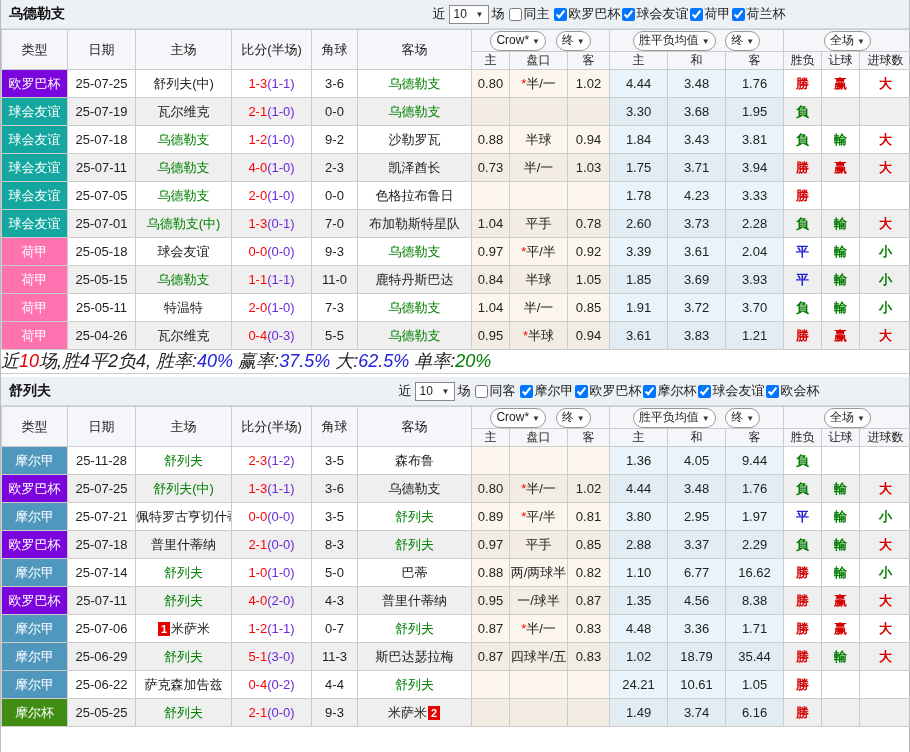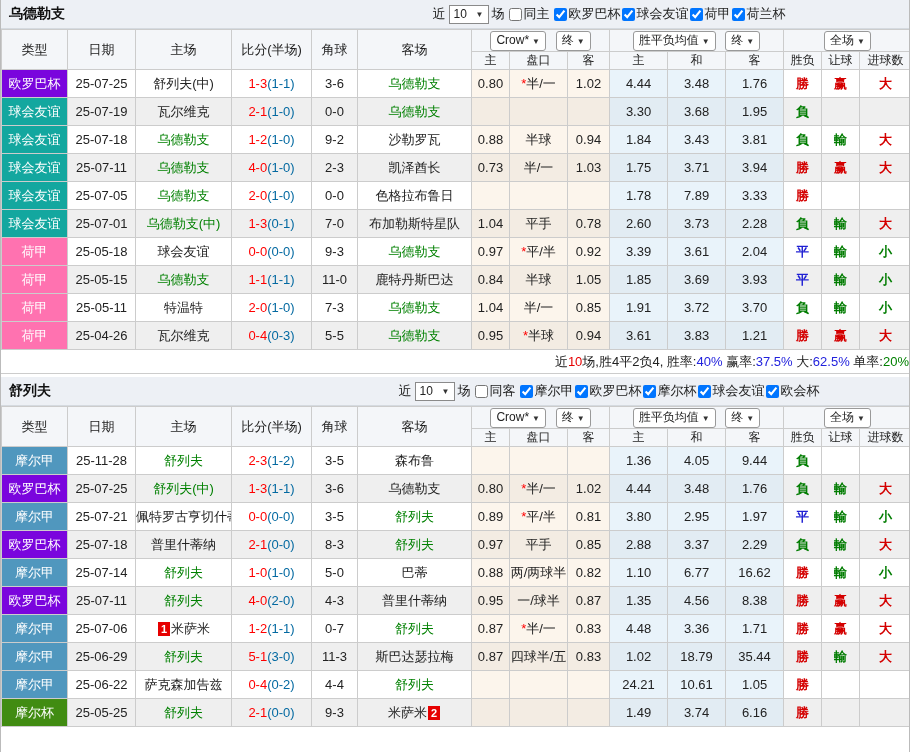--- a/index.html
+++ b/index.html
@@ -24,38 +24,38 @@
   .select-box{display:inline-block;background:#fff;border:1px solid #8a8a8a;padding:0 4px;
        font-size:12px;line-height:17px;min-width:30px;text-align:left;cursor:pointer;}
   .select-box .caret{float:right;font-size:8px;color:#333;margin-left:5px;line-height:17px;}
   .league-filters{display:flex;align-items:center;}
   
   table{border-collapse:collapse;table-layout:fixed;width:910px;font-size:13px;}
   th,td{border:1px solid #ccc;text-align:center;padding:0;overflow:hidden;white-space:nowrap;height:27px;}
   thead th{background:#f4f6f9;font-weight:normal;color:#222;}
   thead tr.ddrow th{height:21px;}
   thead tr.subrow th{height:17px;font-size:12px;}
-  .dd{display:inline-block;background:#fff;border:1px solid #999;border-radius:3px;
+  .dd{display:inline-block;background:#fff;border:1px solid #999;border-radius:10px;
       padding:0 5px;font-size:12px;line-height:16px;margin:0 3px;cursor:pointer;}
   .dd .caret{font-size:8px;color:#333;margin-left:3px;}
   tbody tr:nth-child(even) td{background:#efefef;}
   tbody td.crow{background:#fcf5ec;}
   tbody tr:nth-child(even) td.crow{background:#f3ece3;}
   tbody td.avg{background:#e9f3fa;}
   tbody tr:nth-child(even) td.avg{background:#e2ecf3;}
   td.type{color:#fff;font-size:13px;}
   .ft{color:#f00;}
-  .ht{color:#0369a1;}
+  .ht{color:#6d28d9;}
   .green{color:#008000;}
   .star{color:#f00;}
   .badge{display:inline-block;background:#e60000;color:#fff;font-size:11px;font-weight:bold;
        padding:0 3px;line-height:14px;margin:0 1px;}
   .res{font-weight:bold;}
   
-  .summary{height:23px;line-height:23px;text-align:right;font-size:13px;border-bottom:1px solid #ccc;}
+  .summary{height:23px;line-height:23px;text-align:left;font-size:18px;border-bottom:1px solid #ccc;font-style:italic;}
   .gap{height:3px;background:#fff;}
 </style>
 </head>
 <body>
 
 <div class="app">
 
 
   <div>
     <div class="section-bar">
@@ -211,21 +211,21 @@
             <td class="type" style="background: rgb(19, 167, 159);">球会友谊</td>
             <td>25-07-05</td>
             <td class="green"><span>乌德勒支</span></td>
             <td><span class="ft">2-0</span><span class="ht">(1-0)</span></td>
             <td>0-0</td>
             <td><span>色格拉布鲁日</span></td>
             <td class="crow"></td>
             <td class="crow"></td>
             <td class="crow"></td>
             <td class="avg">1.78</td>
-            <td class="avg">7.89</td>
+            <td class="avg">4.23</td>
             <td class="avg">3.33</td>
             <td class="res" style="color: rgb(212, 0, 0);">勝</td>
             <td class="res"></td>
             <td class="res"></td>
           </tr>
           <tr>
             <td class="type" style="background: rgb(19, 167, 159);">球会友谊</td>
             <td>25-07-01</td>
             <td class="green"><span>乌德勒支(中)</span></td>
             <td><span class="ft">1-3</span><span class="ht">(0-1)</span></td>

